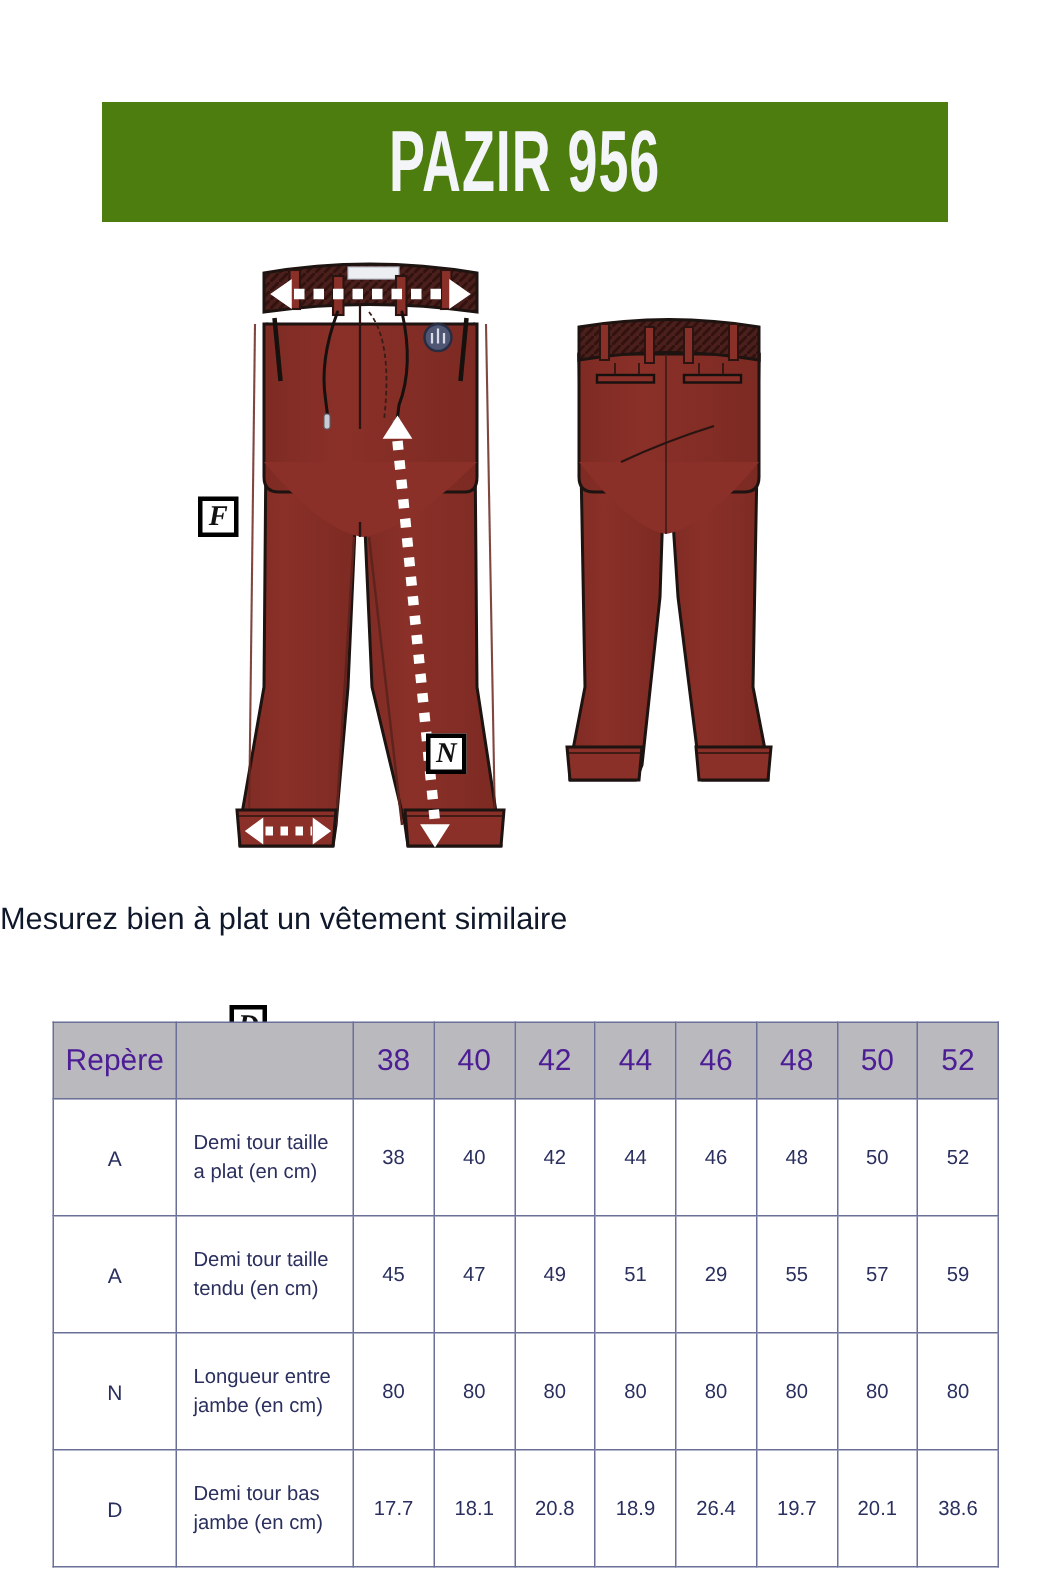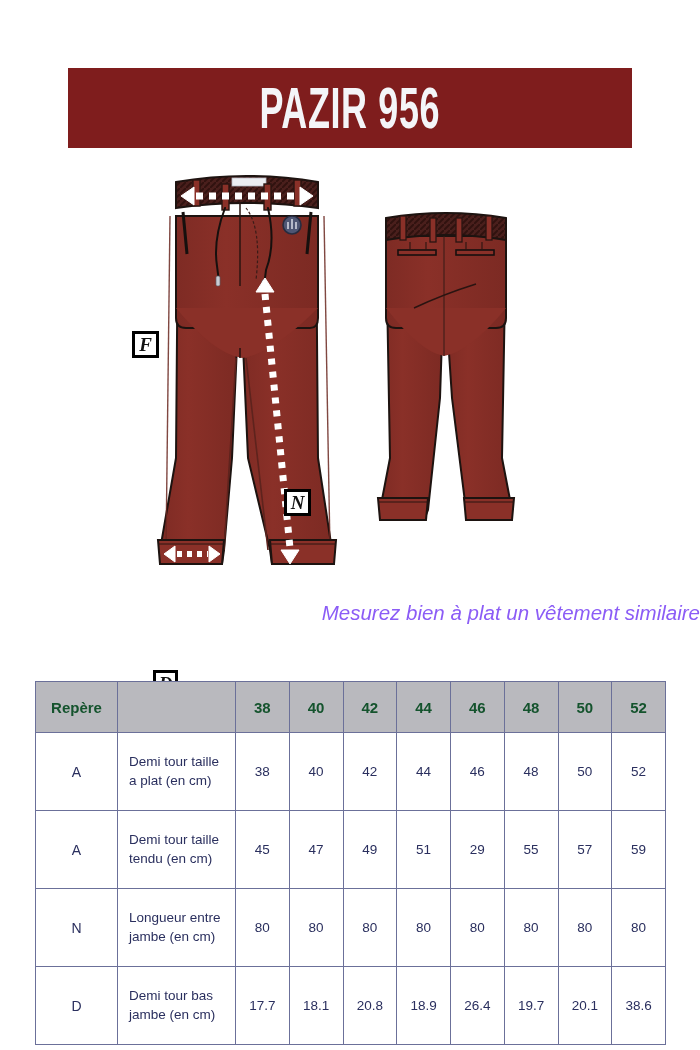--- a/index.html
+++ b/index.html
@@ -15,21 +15,21 @@
     position: relative;
   }
 
   
   .banner {
     position: absolute;
     left: 68px;
     top: 68px;
     width: 564px;
     height: 80px;
-    background: #7f1d1d;
+    background: #4d7c0f;
     display: flex;
     align-items: center;
     justify-content: center;
   }
   .banner-title {
     color: #f4f5f8;
     font-family: "Liberation Sans Narrow", "Liberation Sans", sans-serif;
     font-size: 58px;
     font-weight: bold;
     letter-spacing: 1px;
@@ -68,24 +68,23 @@
   .marker-f { left: 132px; top: 173px; width: 27px; height: 27px; }
   .marker-n { left: 284px; top: 331px; width: 27px; height: 27px; }
   .marker-d { left: 153px; top: 512px; width: 25px; height: 26px; }
 
   
   .instructions {
     position: absolute;
     left: 0;
     top: 600px;
     width: 700px;
-    text-align: right;
-    color: #8b5cf6;
+    text-align: left;
+    color: #0f172a;
     font-size: 20.5px;
-    font-style: italic;
     line-height: 1.28;
     font-family: "Liberation Sans", sans-serif;
   }
   .instructions div { white-space: nowrap; }
 
   
   .size-table {
     position: absolute;
     left: 35px;
     top: 681px;
@@ -96,23 +95,23 @@
   .size-table th,
   .size-table td {
     border: 1px solid #6b7099;
     text-align: center;
     vertical-align: middle;
     color: #2a2f5e;
     font-size: 13.5px;
   }
   .size-table thead th {
     background: #b9b9be;
-    color: #14532d;
-    font-weight: bold;
-    font-size: 15px;
+    color: #4c1d95;
+    font-weight: normal;
+    font-size: 20px;
     height: 48px;
   }
   .size-table tbody td {
     height: 69px;
     background: #ffffff;
   }
   .col-rep { width: 82px; }
   .col-desc { width: 118px; }
   .col-size { width: 53.75px; }
   td.cell-desc {

